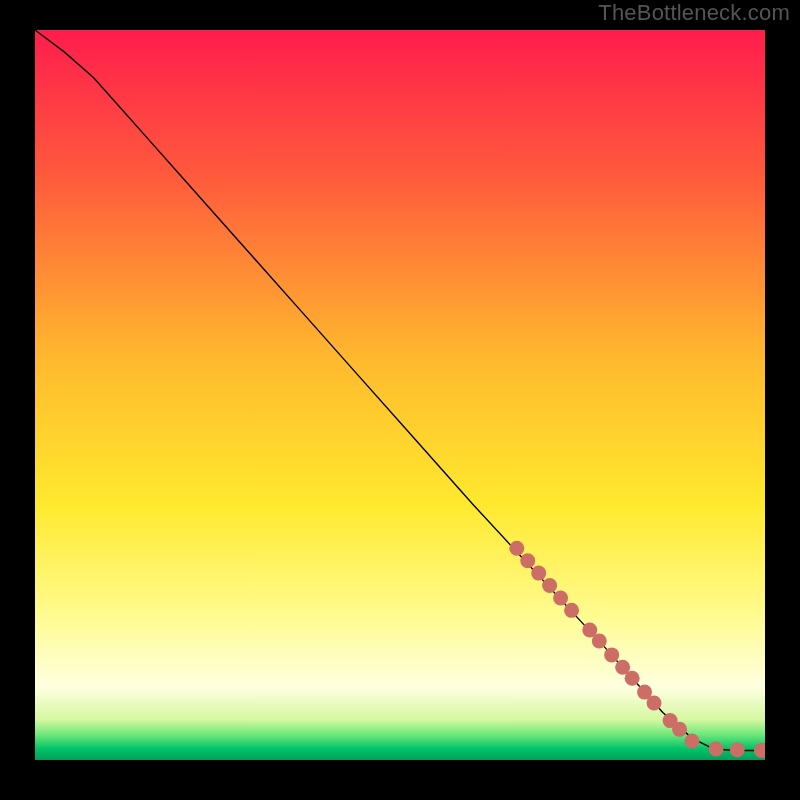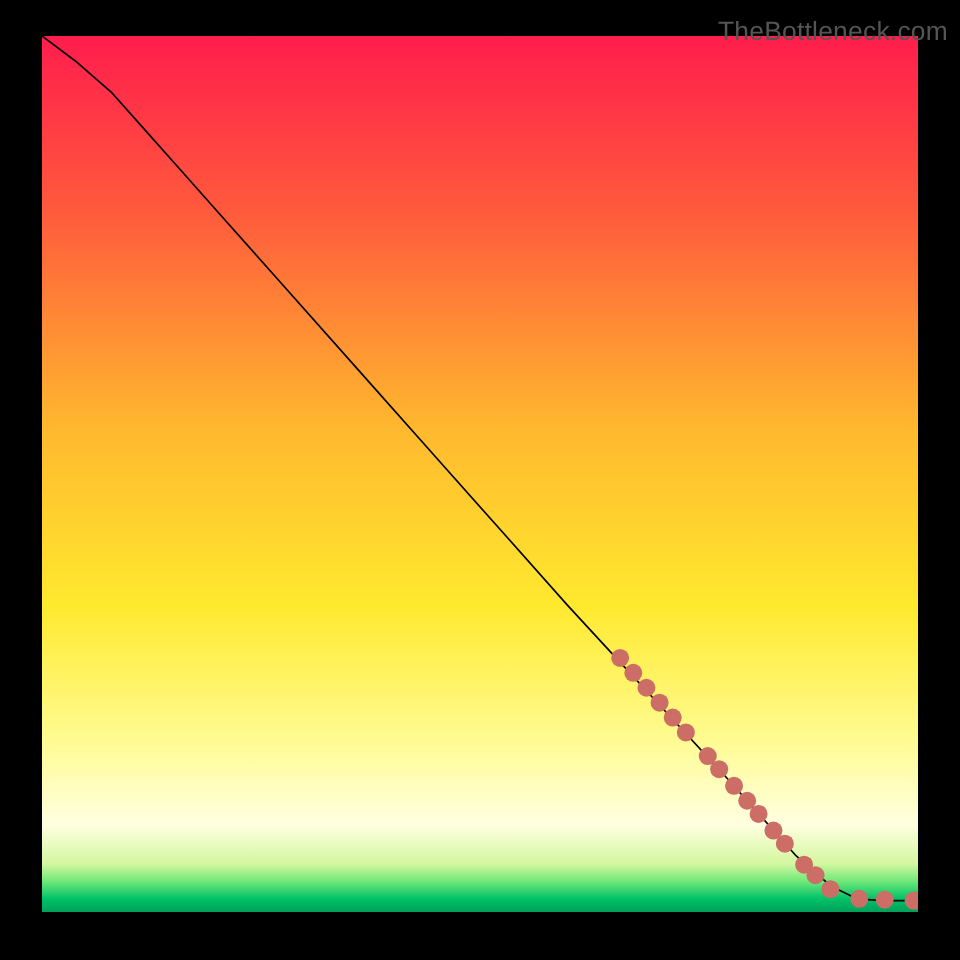--- a/index.html
+++ b/index.html
@@ -12,21 +12,21 @@
     font-family: Arial, Helvetica, sans-serif;
   }
   .frame {
     position: relative;
     width: 800px;
     height: 800px;
     background: #000;
   }
   .watermark {
     position: absolute;
-    top: 13px;
+    top: 0;
     right: 10px;
     color: #555;
     font-size: 22px;
     font-weight: 500;
     letter-spacing: 0.2px;
     z-index: 10;
     user-select: none;
   }
   .plot {
     position: absolute;

